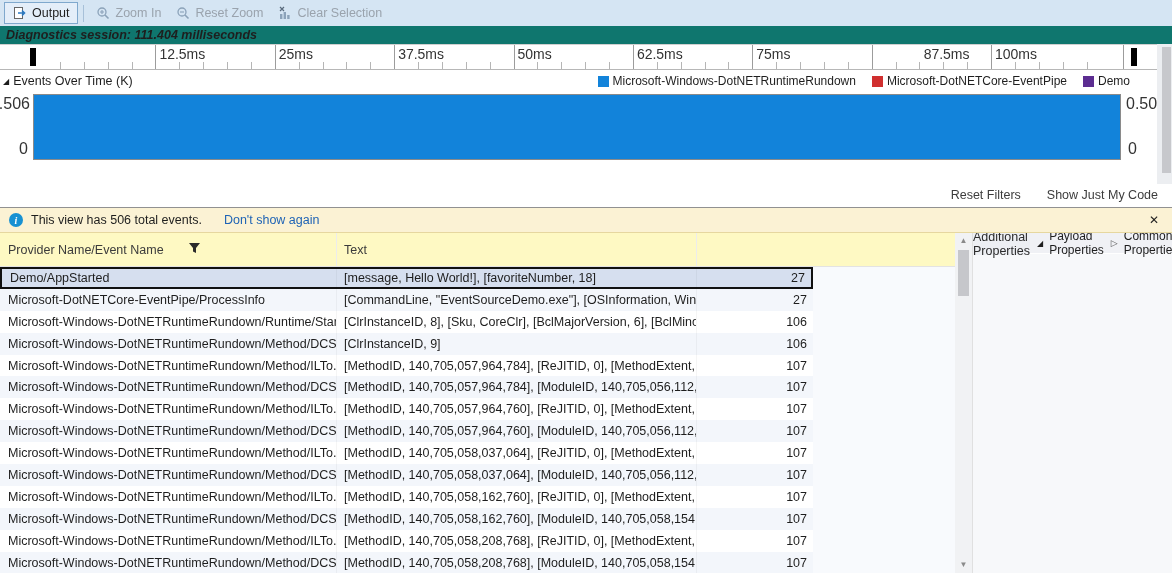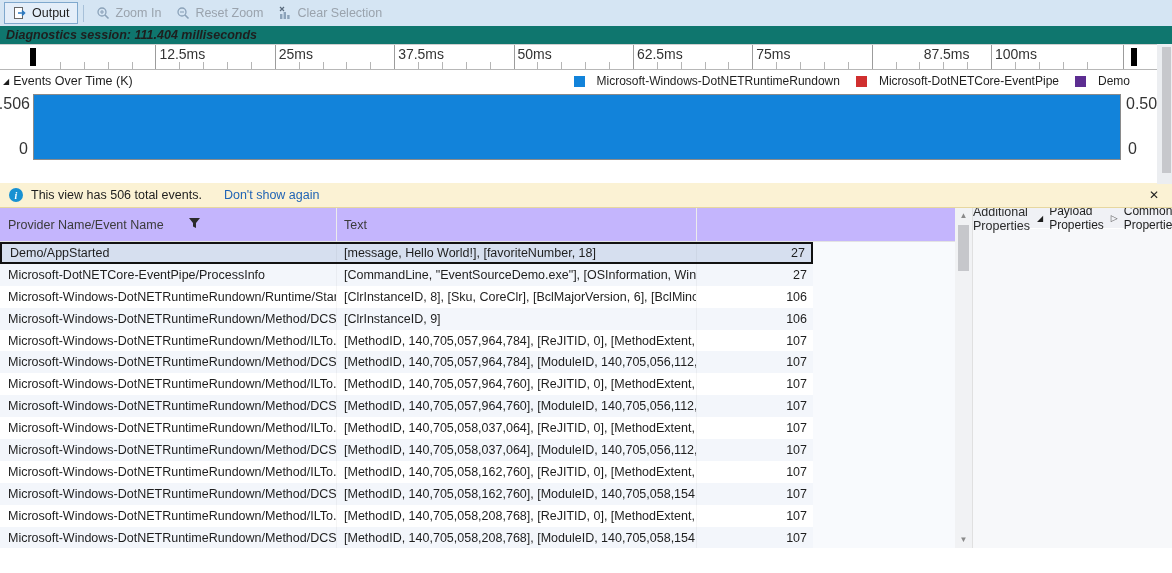--- a/index.html
+++ b/index.html
@@ -22,21 +22,21 @@
   .ruler { position:relative; height:26px; background:#fff; border-top:1px solid #cfcfcf; border-bottom:1px solid #b7b7b7; overflow:hidden; }
   .ruler-major { position:absolute; top:0; bottom:0; width:1px; background:#9c9c9c; }
   .ruler-minor { position:absolute; bottom:0; height:7px; width:1px; background:#b5b5b5; }
   .ruler-label { position:absolute; top:1px; font-size:14px; color:#333; white-space:nowrap; }
   .ruler-marker { position:absolute; top:3px; width:6px; height:18px; background:#000; }
 
   
   .chart-header { height:22px; display:flex; align-items:center; background:#fff; font-size:12.5px; padding-left:3px; }
   .expander { font-size:8px; color:#1e1e1e; margin-right:4px; }
   .legend { margin-left:auto; display:flex; gap:16px; margin-right:42px; align-items:center; }
-  .legend-item { display:flex; align-items:center; gap:12px; font-size:12px; }
+  .legend-item { display:flex; align-items:center; gap:4px; font-size:12px; }
   .swatch { width:11px; height:11px; display:inline-block; }
 
   
   .chart-row { display:flex; height:71px; background:#fff; }
   .axis { position:relative; font-size:16px; color:#333; }
   .axis.left { width:33px; } .axis.right { width:51px; }
   .axis .ymax { position:absolute; top:3px; } .axis .ymin { position:absolute; bottom:5px; }
   .axis.left .ymax { right:3px; } .axis.left .ymin { right:5px; }
   .axis.right .ymax { left:5px; } .axis.right .ymin { left:7px; }
   .plot { flex:1; margin:2px 0 3px 0; border:1px solid #8a8a8a; }
@@ -49,21 +49,21 @@
   
   .infobar { height:25px; background:#fbf2d4; display:flex; align-items:center; padding:0 9px; font-size:12.5px; border-bottom:1px solid #e6d79f; }
   .info-icon { width:14px; height:14px; border-radius:50%; background:#1891d2; color:#fff; font-size:10px; font-weight:bold;
     display:inline-flex; align-items:center; justify-content:center; margin-right:8px; font-family:"Liberation Serif", serif; font-style:italic; }
   .info-link { color:#1e63b5; margin-left:22px; }
   .info-close { margin-left:auto; font-size:12px; color:#1e1e1e; padding:0 4px; }
 
   
   .main { display:flex; height:340px; }
   .grid { width:955px; position:relative; background:#fff; overflow:hidden; }
-  .grid-header { height:34px; display:flex; align-items:center; font-size:12.5px; color:#3b3b3b; background:#c4b5fd; border-bottom:1px solid #e3e3e3; }
+  .grid-header { height:34px; display:flex; align-items:center; font-size:12.5px; color:#3b3b3b; background:#fef9c3; border-bottom:1px solid #e3e3e3; }
   .gh-cell { height:100%; display:flex; align-items:center; border-right:1px solid #ececec; }
   .gh-provider { width:337px; padding-left:8px; gap:24px; }
   .gh-text { width:360px; padding-left:7px; }
   .gh-ts { width:116px; justify-content:flex-end; padding-right:4px; gap:3px; }
   .sort-caret { width:0; height:0; border-left:4px solid transparent; border-right:4px solid transparent; border-top:5px solid #555; margin-top:3px; }
   .rows { position:absolute; top:34px; left:0; width:813px; }
   .rows-filler { position:absolute; top:34px; left:813px; right:0; bottom:0; background:#f8fafd; }
   .row { height:21.9px; display:flex; font-size:12.5px; align-items:center; background:#fff; }
   .row:nth-child(even) { background:#f3f6fb; }
   .row.selected { background:#d6dfef; border:2px solid #111; }
@@ -235,20 +235,24 @@
     </div>
     <div class="plot" id="plot" style="background: rgb(18, 131, 218);"></div>
     <div class="axis right">
       <span class="ymax">0.506</span>
       <span class="ymin">0</span>
     </div>
   </div>
 
   <div class="gap"></div>
 
+  <div class="links-row">
+    <span class="link-btn">Reset Filters</span>
+    <span class="link-btn">Show Just My Code</span>
+  </div>
 
   <div class="infobar">
     <span class="info-icon">i</span>
     <span>This view has 506 total events.</span>
     <span class="info-link">Don't show again</span>
     <span class="info-close">✕</span>
   </div>
 
   <div class="main">
     <div class="grid">

